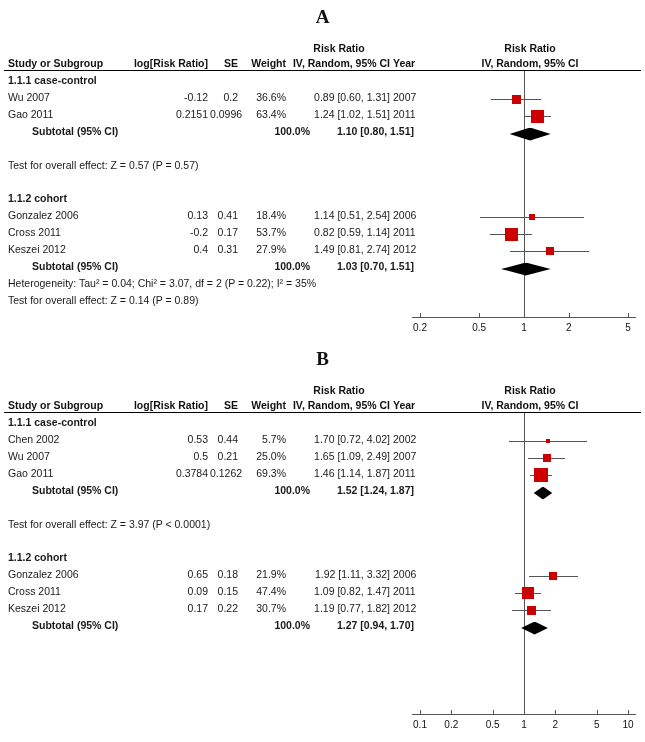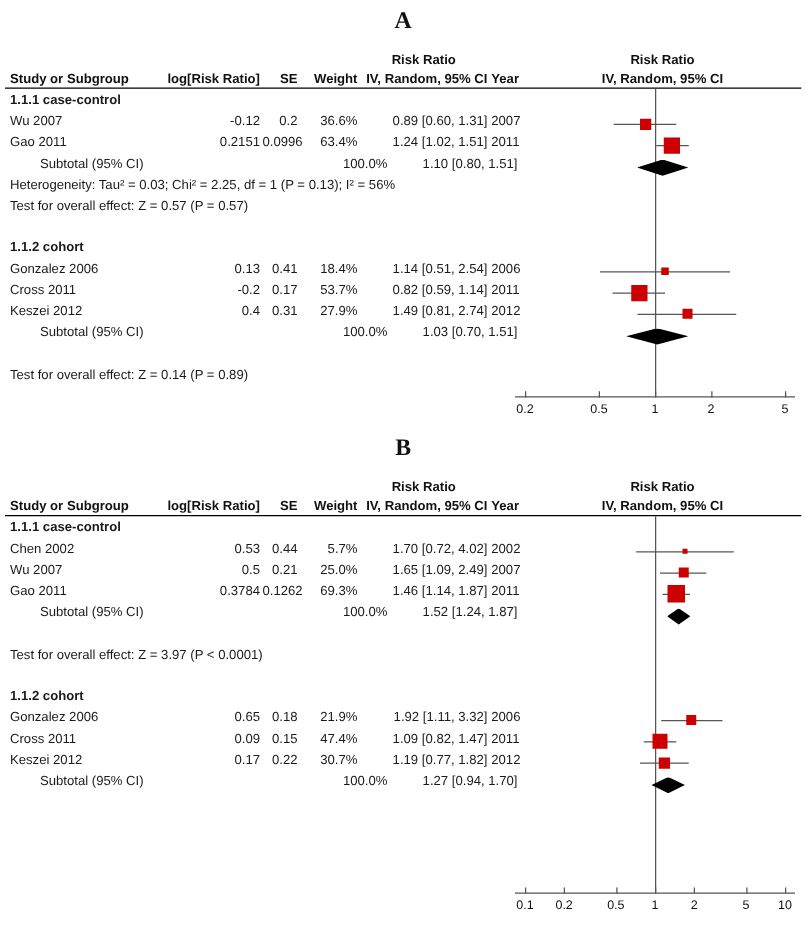--- a/index.html
+++ b/index.html
@@ -28,21 +28,21 @@
   }
   .rule{position:absolute;background:#000;height:1px;}
 
   .row{position:absolute;left:0;width:412px;height:17px;}
   .c-study{position:absolute;left:8px;font-size:10.5px;white-space:nowrap;}
   .c-log{position:absolute;left:128px;width:80px;text-align:right;font-size:10.5px;}
   .c-se{position:absolute;left:210px;width:28px;text-align:right;font-size:10.5px;}
   .c-wt{position:absolute;left:240px;width:46px;text-align:right;font-size:10.5px;}
   .c-ci{position:absolute;left:288px;width:102px;text-align:right;font-size:10.5px;white-space:nowrap;}
   .c-year{position:absolute;left:393px;width:26px;text-align:left;font-size:10.5px;}
-  .bold .c-study,.bold .c-wt,.bold .c-ci{font-weight:normal;padding-left:24px;}
+  .bold .c-study,.bold .c-wt,.bold .c-ci{font-weight:bold;padding-left:24px;}
   .subhead{position:absolute;left:8px;font-size:10.5px;font-weight:bold;white-space:nowrap;}
   .stat{position:absolute;left:8px;font-size:10.5px;white-space:nowrap;}
   .plot-title{
     position:absolute;font-size:10.5px;font-weight:bold;text-align:center;
     color:#111;width:230px;left:0;
   }
   .vline{position:absolute;width:1px;background:#555;}
   .ci-line{position:absolute;height:1px;background:#555;}
   .marker{position:absolute;background:#cc0000;}
   .diamond{position:absolute;background:#000;
@@ -87,21 +87,20 @@
         <div class="c-year">2011</div>
       </div>
       <div class="row bold" style="top:125px;">
         <div class="c-study">Subtotal (95% CI)</div>
         <div class="c-log"></div>
         <div class="c-se"></div>
         <div class="c-wt">100.0%</div>
         <div class="c-ci">1.10 [0.80, 1.51]</div>
         <div class="c-year"></div>
       </div>
-      <div class="stat" style="top:142px;">Heterogeneity: Tau² = 0.03; Chi² = 2.25, df = 1 (P = 0.13); I² = 56%</div>
       <div class="stat" style="top:159px;text-align:center;">Test for overall effect: Z = 0.57 (P = 0.57)</div>
       <div class="subhead" style="top:192px;">1.1.2 cohort</div>
       <div class="row" style="top:209px;">
         <div class="c-study">Gonzalez 2006</div>
         <div class="c-log">0.13</div>
         <div class="c-se">0.41</div>
         <div class="c-wt">18.4%</div>
         <div class="c-ci">1.14 [0.51, 2.54]</div>
         <div class="c-year">2006</div>
       </div>
@@ -122,20 +121,21 @@
         <div class="c-year">2012</div>
       </div>
       <div class="row bold" style="top:260px;">
         <div class="c-study">Subtotal (95% CI)</div>
         <div class="c-log"></div>
         <div class="c-se"></div>
         <div class="c-wt">100.0%</div>
         <div class="c-ci">1.03 [0.70, 1.51]</div>
         <div class="c-year"></div>
       </div>
+      <div class="stat" style="top:277px;">Heterogeneity: Tau² = 0.04; Chi² = 3.07, df = 2 (P = 0.22); I² = 35%</div>
       <div class="stat" style="top:294px;">Test for overall effect: Z = 0.14 (P = 0.89)</div>
       <div class="vline" style="left:524px;top:71px;height:246px;"></div>
       <div class="ci-line" style="left:490.9910442265425px;width:50.45779431093547px;top:99px;"></div>
       <div class="marker" style="left:511.96972076587315px;top:94.5px;width:9px;height:9px;"></div>
       <div class="ci-line" style="left:525.2796226700588px;width:25.35042211444022px;top:116px;"></div>
       <div class="marker" style="left:531.4002463576415px;top:109.5px;width:13px;height:13px;"></div>
       <div class="diamond" style="left:509.58072407926574px;top:127.5px;width:41.04932070523324px;height:13px;"></div>
       <div class="ci-line" style="left:480.48926063042586px;width:103.74609463130491px;top:217px;"></div>
       <div class="marker" style="left:529.4668934321652px;top:214px;width:6px;height:6px;"></div>
       <div class="ci-line" style="left:489.90498785158104px;width:42.56190558058415px;top:234px;"></div>

